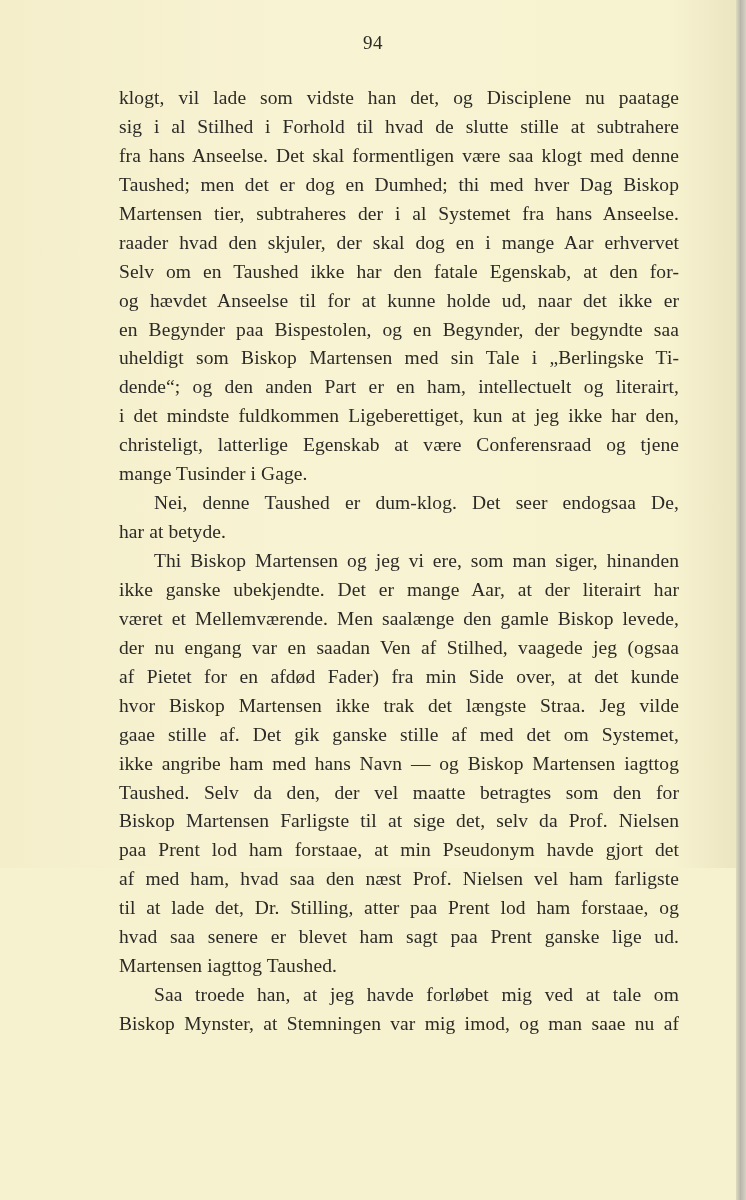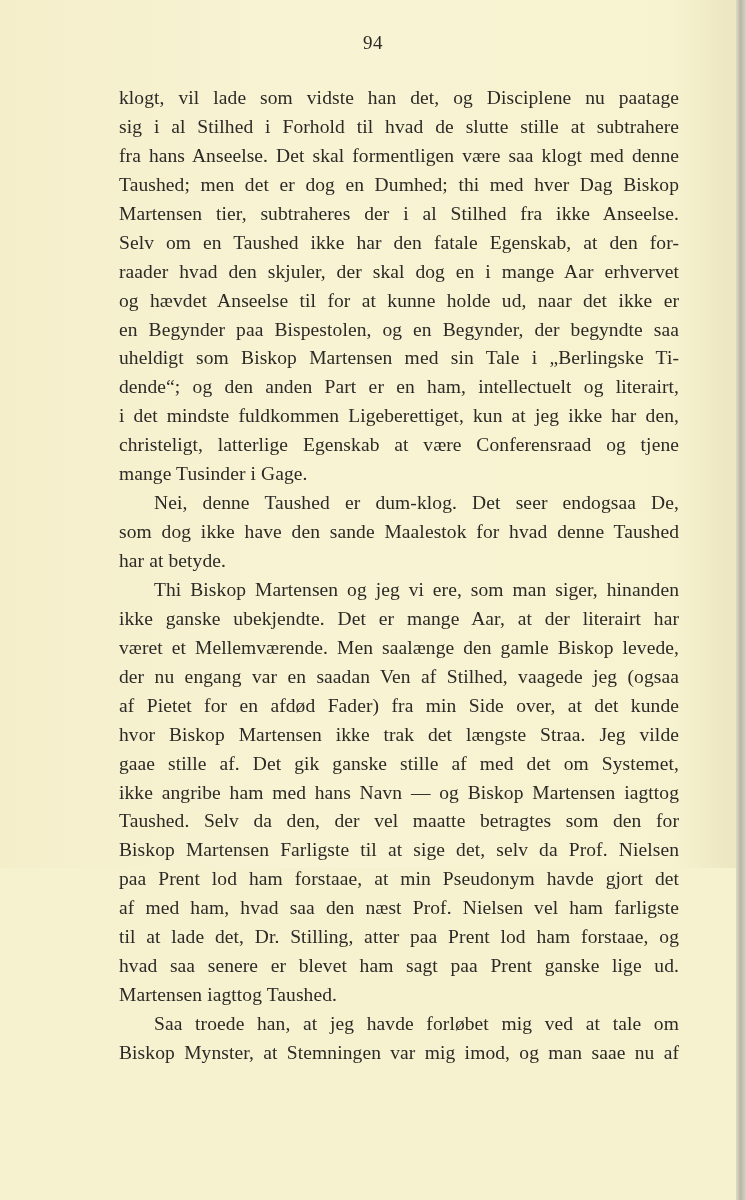--- a/index.html
+++ b/index.html
@@ -69,35 +69,34 @@
 
   <div class="page-number">94</div>
 
   <div class="text-block">
 
     <div>
       <div class="line">klogt, vil lade som vidste han det, og Disciplene nu paatage</div>
       <div class="line">sig i al Stilhed i Forhold til hvad de slutte stille at subtrahere</div>
       <div class="line">fra hans Anseelse. Det skal formentligen være saa klogt med denne</div>
       <div class="line">Taushed; men det er dog en Dumhed; thi med hver Dag Biskop</div>
-      <div class="line">Martensen tier, subtraheres der i al Stilhed fra ikke Anseelse.</div>
+      <div class="line">Martensen tier, subtraheres der i al Systemet fra hans Anseelse.</div>
+      <div class="line">raader hvad den skjuler, der skal dog en i mange Aar erhvervet</div>
       <div class="line">Selv om en Taushed ikke har den fatale Egenskab, at den for-</div>
-      <div class="line">raader hvad den skjuler, der skal dog en i mange Aar erhvervet</div>
       <div class="line">og hævdet Anseelse til for at kunne holde ud, naar det ikke er</div>
       <div class="line">en Begynder paa Bispestolen, og en Begynder, der begyndte saa</div>
       <div class="line">uheldigt som Biskop Martensen med sin Tale i „Berlingske Ti-</div>
       <div class="line">dende“; og den anden Part er en ham, intellectuelt og literairt,</div>
       <div class="line">i det mindste fuldkommen Ligeberettiget, kun at jeg ikke har den,</div>
       <div class="line">christeligt, latterlige Egenskab at være Conferensraad og tjene</div>
       <div class="line last">mange Tusinder i Gage.</div>
     </div>
 
     <div>
       <div class="line indent">Nei, denne Taushed er dum-klog. Det seer endogsaa De,</div>
-      <div class="line">som dog ikke have den sande Maalestok for hvad denne Taushed</div>
       <div class="line last">har at betyde.</div>
     </div>
 
     <div>
       <div class="line indent">Thi Biskop Martensen og jeg vi ere, som man siger, hinanden</div>
       <div class="line">ikke ganske ubekjendte. Det er mange Aar, at der literairt har</div>
       <div class="line">været et Mellemværende. Men saalænge den gamle Biskop levede,</div>
       <div class="line">der nu engang var en saadan Ven af Stilhed, vaagede jeg (ogsaa</div>
       <div class="line">af Pietet for en afdød Fader) fra min Side over, at det kunde</div>
       <div class="line">hvor Biskop Martensen ikke trak det længste Straa. Jeg vilde</div>

